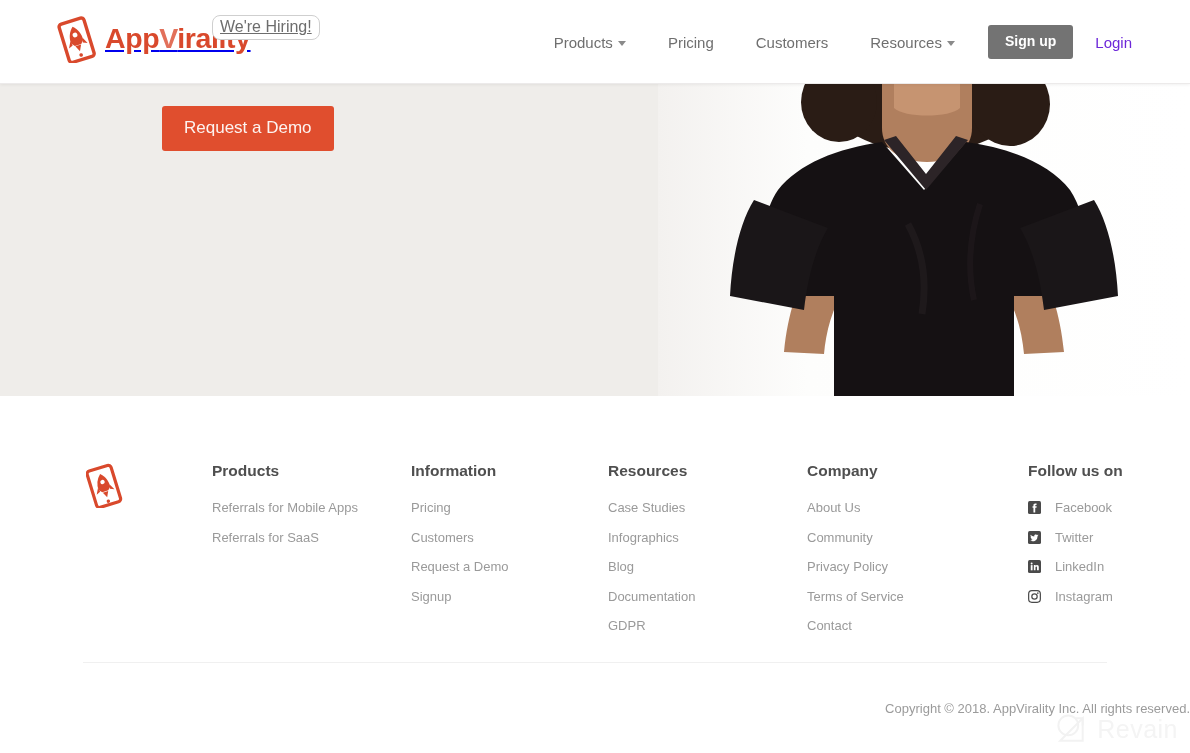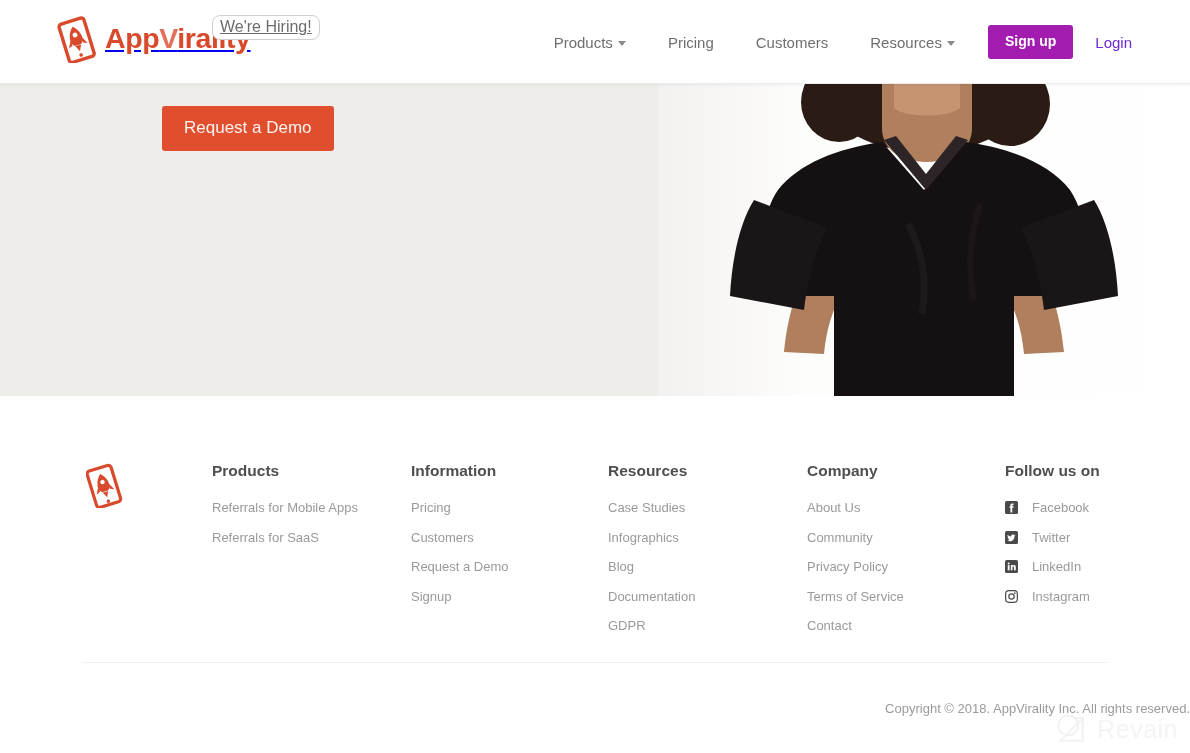--- a/index.html
+++ b/index.html
@@ -36,21 +36,21 @@
   .nav { position: absolute; right: 48px; top: 0; height: 84px; display: flex; align-items: center; gap: 0; }
   .nav-item {
     color: #6f6f6f; font-size: 15px; padding: 0 21px;
     display: flex; align-items: center; gap: 5px; text-decoration: none; white-space: nowrap;
   }
   .caret {
     width: 0; height: 0; border-left: 4px solid transparent; border-right: 4px solid transparent;
     border-top: 5px solid #8a8a8a; display: inline-block; margin-top: 3px;
   }
   .btn-signup {
-    background: #a21caf; color: #fff; font-size: 14px; font-weight: bold;
+    background: #737373; color: #fff; font-size: 14px; font-weight: bold;
     padding: 9px 17px; border-radius: 3px; border: none; margin: 0 12px 0 12px;
     white-space: nowrap; cursor: pointer; line-height: 1.1;
   }
   .nav-login { color: #6d28d9; font-size: 15px; padding: 0 10px 0 10px; text-decoration: none; white-space: nowrap; }
 
   
   .hero {
     position: absolute; top: 84px; left: 0; width: 1190px; height: 312px;
     background: #efedea; overflow: hidden;
   }
@@ -217,21 +217,21 @@
 
     <div class="fcol" style="left:807px">
       <div class="fcol-title">Company</div>
       <a class="fcol-link" href="#">About Us</a>
       <a class="fcol-link" href="#">Community</a>
       <a class="fcol-link" href="#">Privacy Policy</a>
       <a class="fcol-link" href="#">Terms of Service</a>
       <a class="fcol-link" href="#">Contact</a>
     </div>
 
-    <div class="fcol" style="left:1005px">
+    <div class="fcol" style="left:1028px">
       <div class="fcol-title">Follow us on</div>
 
       <a class="fcol-link soc-link" href="#">
         <svg class="soc-ico" viewBox="0 0 16 16">
           <rect width="16" height="16" rx="2" fill="#4a4a4a"></rect>
           <path d="M10.4 8.3H8.9V14H6.7V8.3H5.6V6.5h1.1V5.3c0-1.4.6-2.3 2.3-2.3h1.5v1.8H9.6c-.5 0-.7.2-.7.7v1h1.8z" fill="#fff"></path>
         </svg>
         <span>Facebook</span>
       </a>
 

